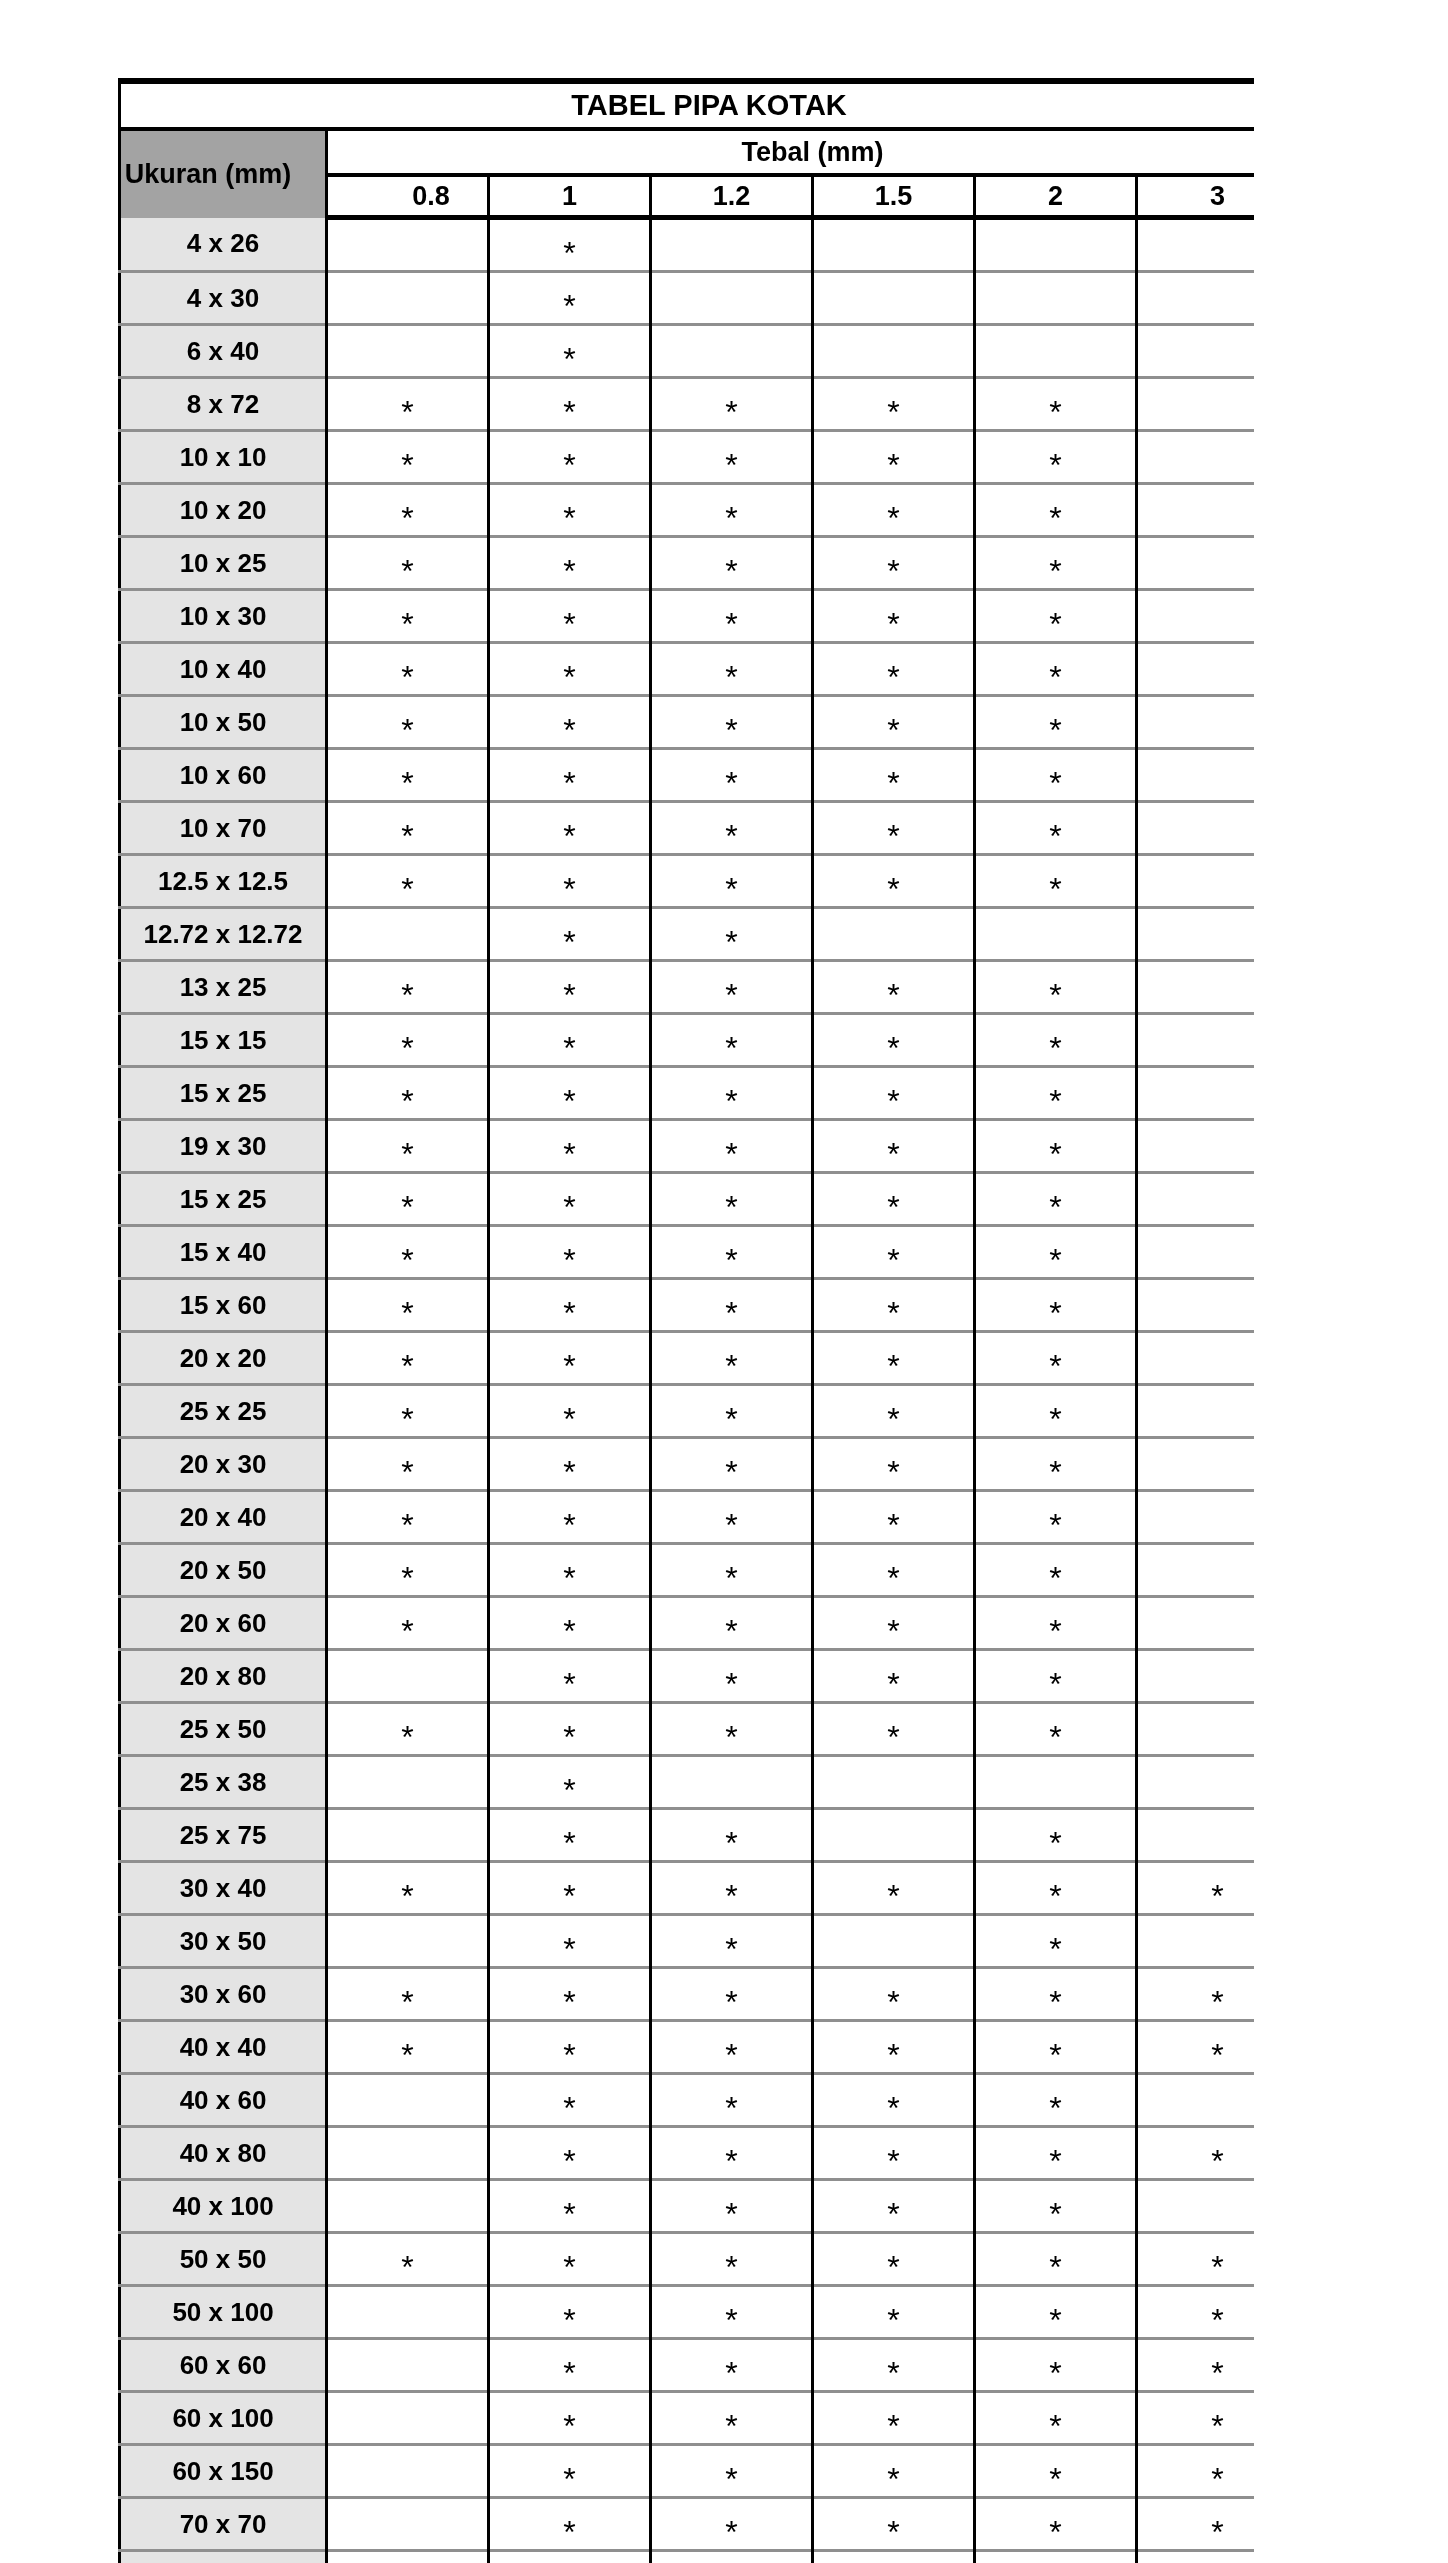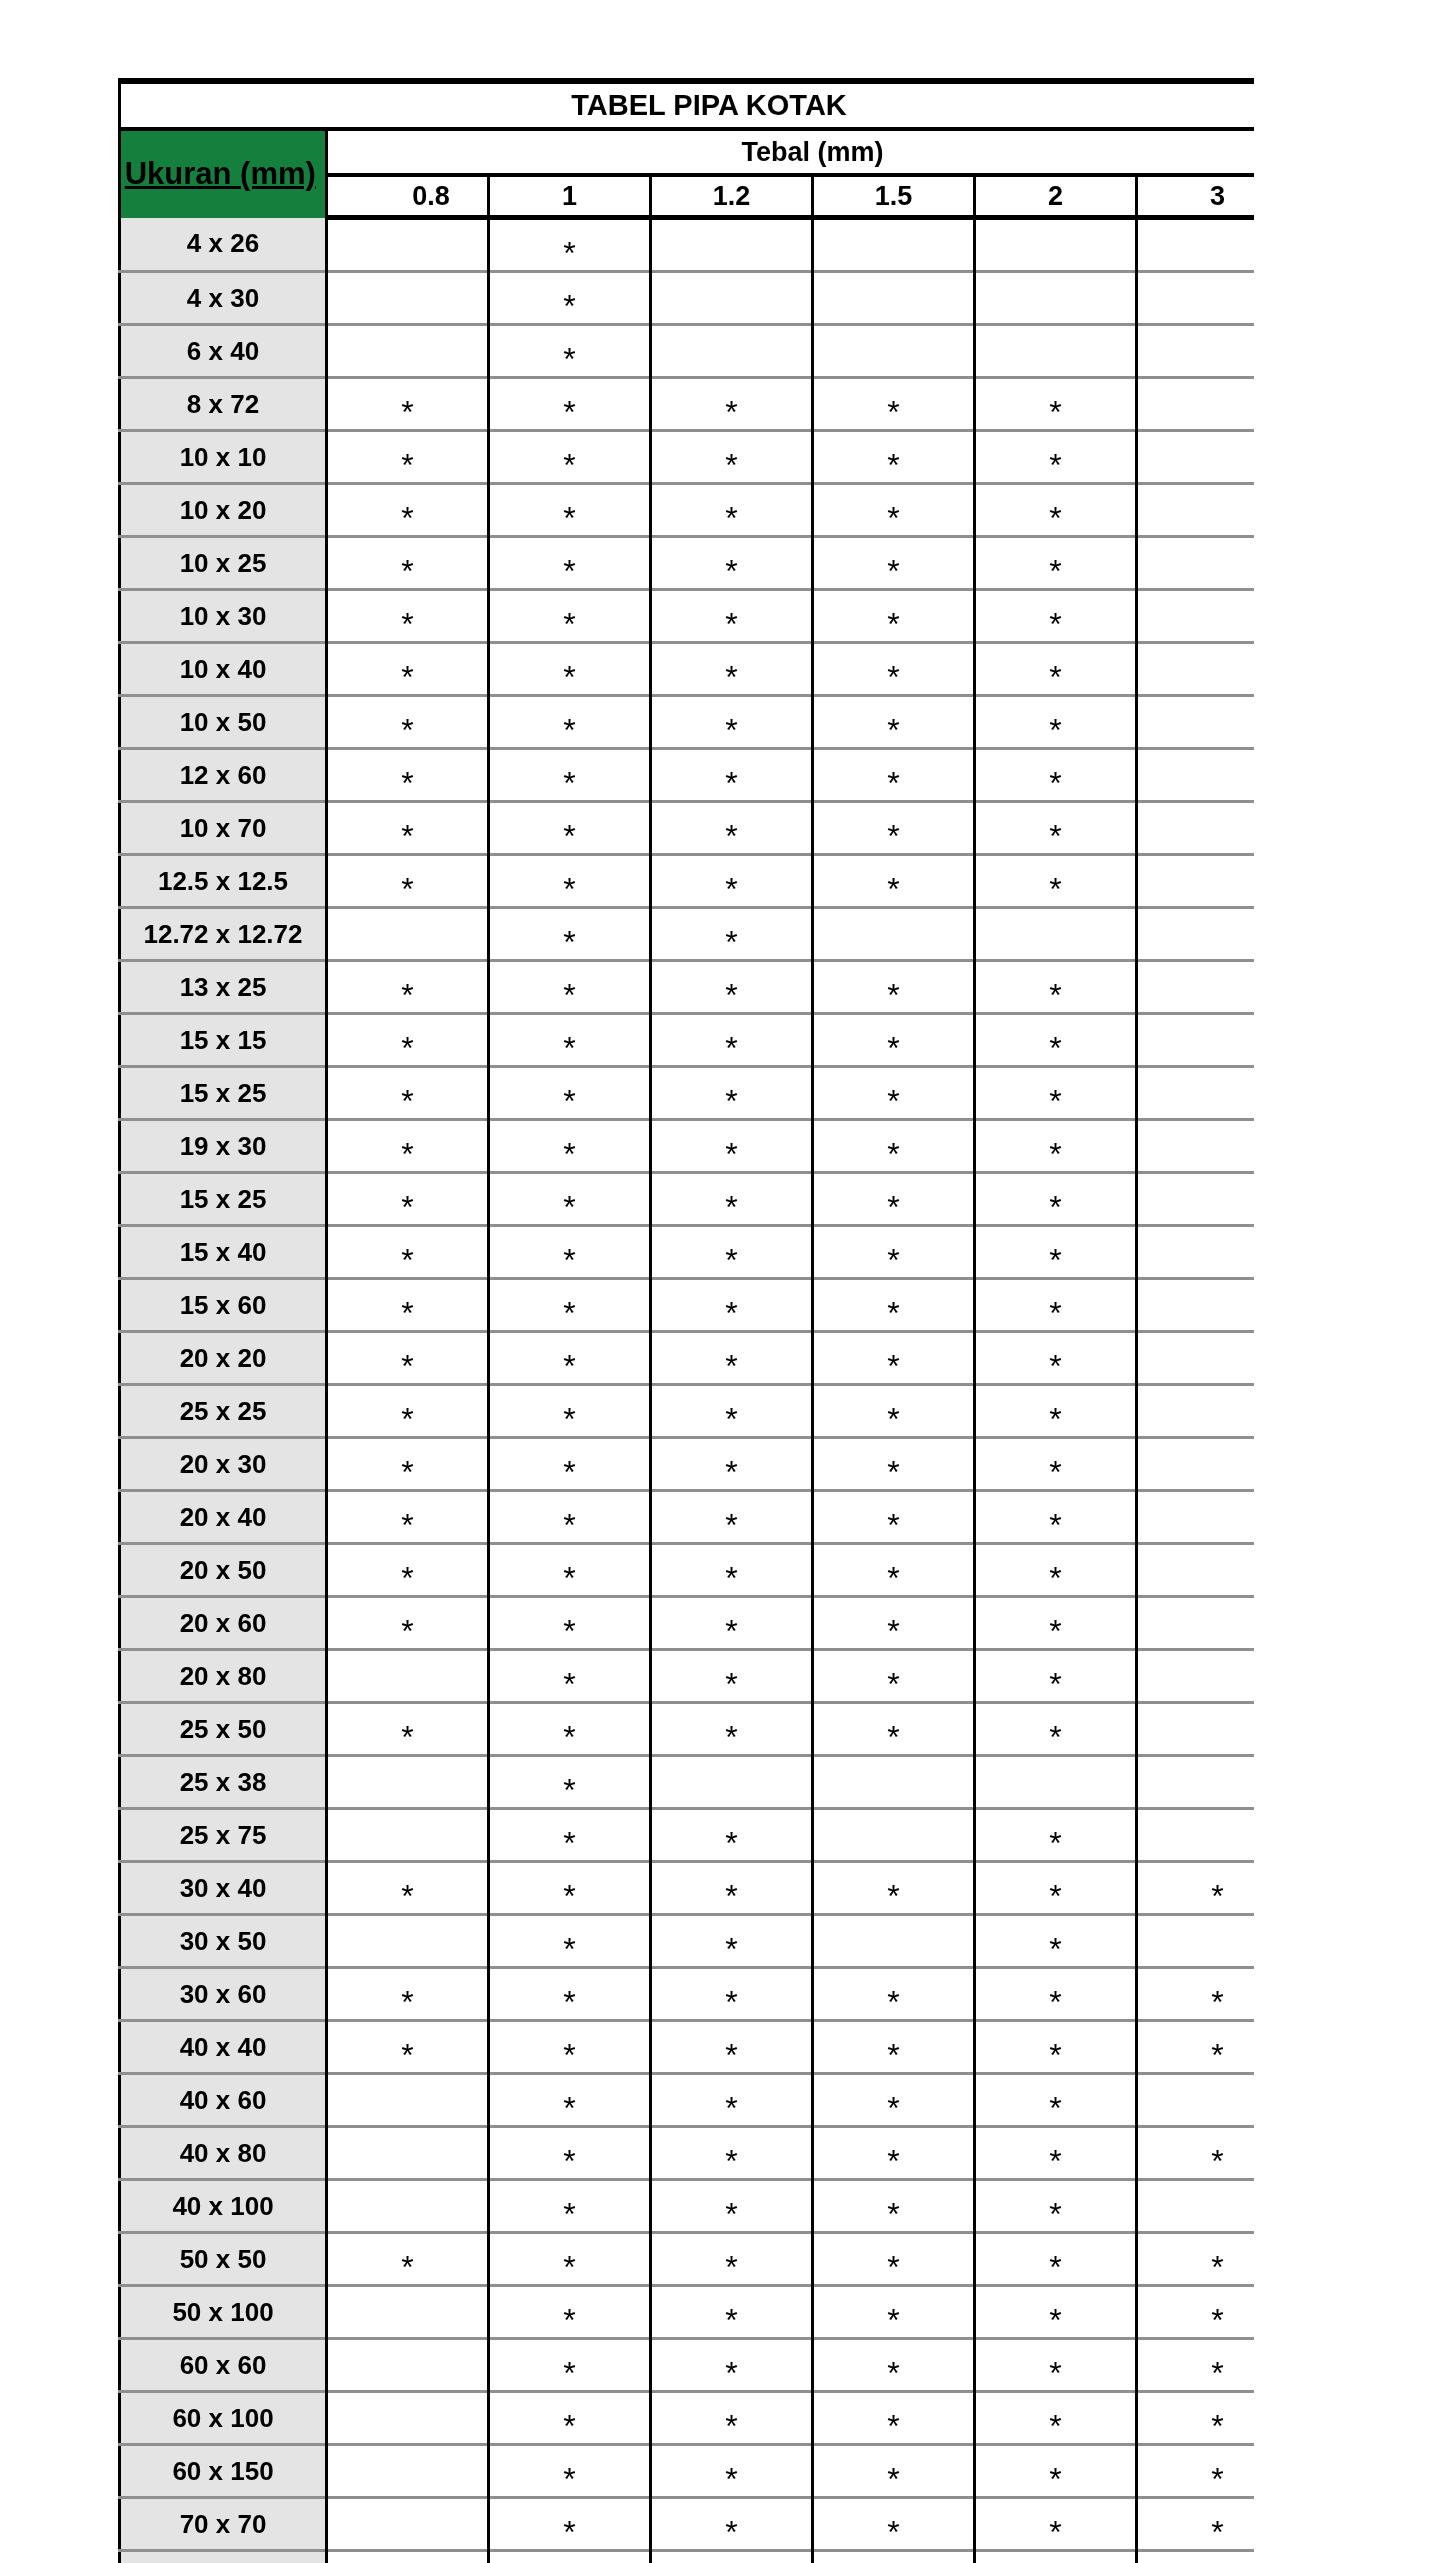--- a/index.html
+++ b/index.html
@@ -27,25 +27,24 @@
   col.size-col{width:207px;}
   col.t-col{width:162px;}
 
   tr.title-row th{
     height:41px;
     font-size:29px;font-weight:700;text-align:center;vertical-align:middle;
     border-bottom:4.4px solid var(--grid-black);
     background:#fff;
   }
   th.ukuran{
-    font-size:31px;font-weight:700;text-align:left;vertical-align:middle;
+    font-size:27px;font-weight:700;text-align:left;vertical-align:middle;
     padding-left:3.7px;
-    background:#15803d;
+    background:#a3a3a3;
     border-right:3.1px solid var(--grid-black);
-    text-decoration:underline;
   }
   th.tebal{
     height:40px;
     font-size:27px;font-weight:700;text-align:center;vertical-align:middle;
     border-left:3.1px solid var(--grid-black);
     border-bottom:4.4px solid var(--grid-black);
     background:#fff;
     margin-top:44px;
   }
   tr.nums th{
@@ -196,21 +195,21 @@
         <tr>
           <td class="size">10 x 50</td>
           <td class="mark"><span class="star">*</span></td>
           <td class="mark"><span class="star">*</span></td>
           <td class="mark"><span class="star">*</span></td>
           <td class="mark"><span class="star">*</span></td>
           <td class="mark"><span class="star">*</span></td>
           <td class="mark"></td>
         </tr>
         <tr>
-          <td class="size">12 x 60</td>
+          <td class="size">10 x 60</td>
           <td class="mark"><span class="star">*</span></td>
           <td class="mark"><span class="star">*</span></td>
           <td class="mark"><span class="star">*</span></td>
           <td class="mark"><span class="star">*</span></td>
           <td class="mark"><span class="star">*</span></td>
           <td class="mark"></td>
         </tr>
         <tr>
           <td class="size">10 x 70</td>
           <td class="mark"><span class="star">*</span></td>

